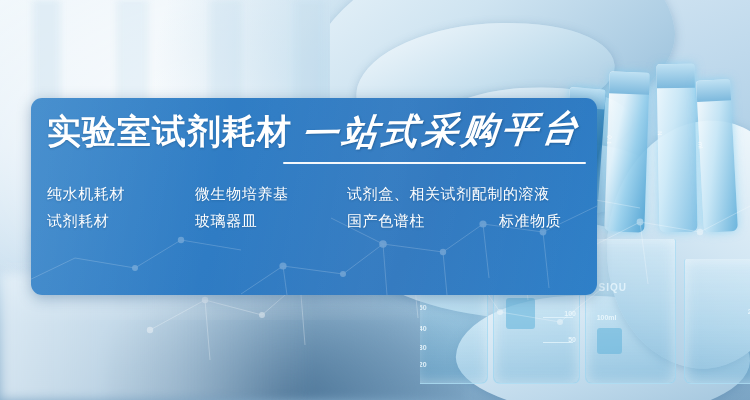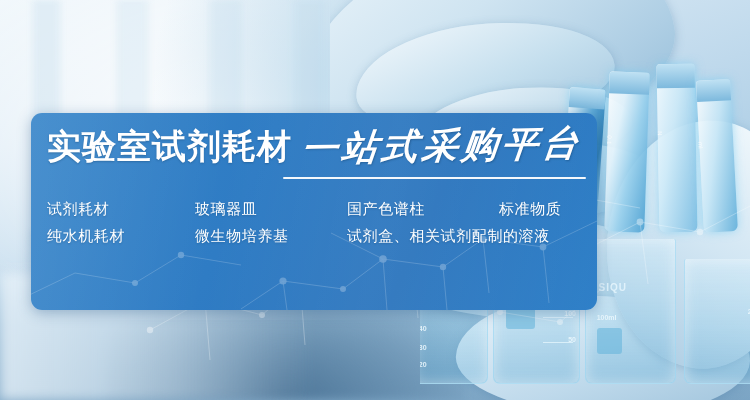--- a/index.html
+++ b/index.html
@@ -131,21 +131,20 @@
   
   .net{position:absolute;inset:0;opacity:.5;}
 
   
   .card{
     position:absolute;left:31px;top:98px;width:566px;height:197px;
     border-radius:11px;
     background:linear-gradient(115deg,#3584c9 0%,#2f7cc4 38%,#2a74bd 68%,#2f80c8 100%);
     box-shadow:0 3px 14px rgba(30,78,125,.35);
     overflow:hidden;
-    margin-top:15px;
   }
   .card-net{position:absolute;inset:0;opacity:.30;}
   .card-sheen{
     position:absolute;left:0;top:0;width:100%;height:100%;
     background:linear-gradient(100deg,rgba(255,255,255,.10) 0%,rgba(255,255,255,0) 34%,rgba(255,255,255,.06) 62%,rgba(255,255,255,0) 100%);
   }
   .card-inner{position:relative;height:100%;}
 
   .headline{
     position:absolute;left:16px;top:14px;
@@ -310,27 +309,27 @@
 
     <div class="card-inner">
       <div class="headline">
         <span class="hl-bold">实验室试剂耗材</span>
         <span class="hl-script">一站式采购平台</span>
       </div>
       <div class="hl-rule"></div>
 
       <div class="cols">
         <div class="row">
+          <span class="c1">纯水机耗材</span>
+          <span class="c2">微生物培养基</span>
+          <span class="c3wide">试剂盒、相关试剂配制的溶液</span>
+        </div>
+        <div class="row">
           <span class="c1">试剂耗材</span>
           <span class="c2">玻璃器皿</span>
           <span class="c3">国产色谱柱</span>
           <span class="c4">标准物质</span>
         </div>
-        <div class="row">
-          <span class="c1">纯水机耗材</span>
-          <span class="c2">微生物培养基</span>
-          <span class="c3wide">试剂盒、相关试剂配制的溶液</span>
-        </div>
       </div>
     </div>
   </div>
 
 </div>
 
 </body></html>

